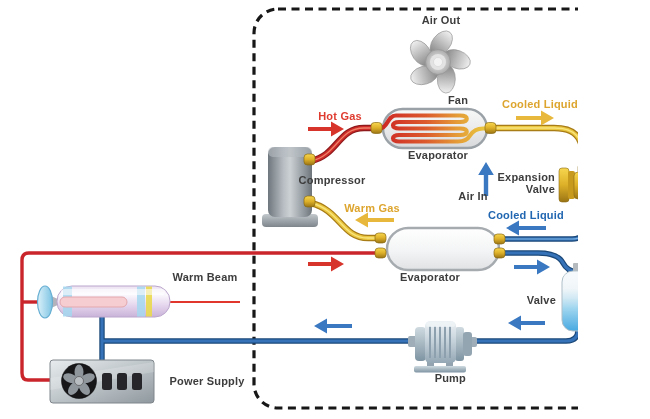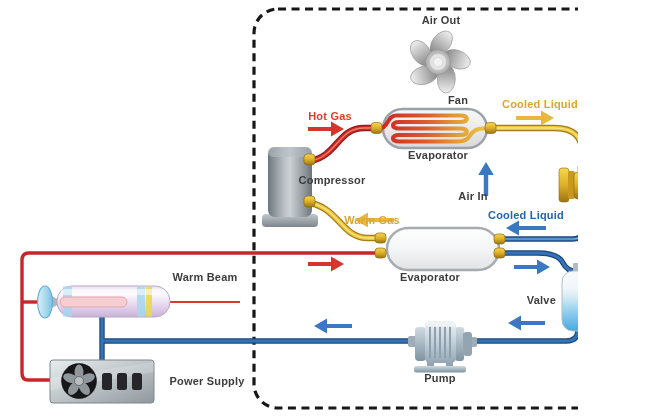--- a/index.html
+++ b/index.html
@@ -272,26 +272,30 @@
     <path d="M308,262 h23 v-5.5 l13,7.5 l-13,7.5 v-5.5 h-23 z" fill="#d7352c"></path>
     <path d="M514,265 h23 v-5.5 l13,7.5 l-13,7.5 v-5.5 h-23 z" fill="#3a78c2"></path>
     <path d="M352,324 h-25 v-5.5 L314,326 l13,7.5 v-5.5 h25 z" fill="#3a78c2"></path>
     <path d="M545,321 h-24 v-5.5 L508,323 l13,7.5 v-5.5 h24 z" fill="#3a78c2"></path>
     <path d="M483.8,196 V175 H478.2 L486,162 L493.8,175 H488.2 V196 Z" fill="#3a78c2"></path>
   </g>
 </svg>
 
 <div class="lbl" style="left:401px;top:14px;width:80px;">Air Out</div>
 <div class="lbl" style="left:428px;top:94px;width:60px;">Fan</div>
-<div class="lbl red" style="left:298px;top:110px;width:64px;">Hot Gas</div>
+<div class="lbl red" style="left:308px;top:110px;width:64px;">Hot Gas</div>
 <div class="lbl" style="left:393px;top:149px;width:90px;">Evaporator</div>
 <div class="lbl amber" style="left:498px;top:98px;width:84px;">Cooled Liquid</div>
 <div class="lbl" style="left:288px;top:174px;width:88px;">Compressor</div>
 <div class="lbl" style="left:450px;top:190px;width:46px;">Air In</div>
-<div class="lbl amber" style="left:338px;top:202px;width:68px;margin-top:12px;">Warm Gas</div>
+<div class="lbl right" style="left:491px;top:171px;width:64px;">
+  <span>Expansion</span><br>
+  <span>Valve</span>
+</div>
+<div class="lbl amber" style="left:338px;top:202px;width:68px;">Warm Gas</div>
 <div class="lbl blue" style="left:484px;top:209px;width:84px;">Cooled Liquid</div>
 <div class="lbl" style="left:386px;top:271px;width:88px;">Evaporator</div>
 <div class="lbl right" style="left:516px;top:294px;width:40px;">Valve</div>
 <div class="lbl" style="left:170px;top:271px;width:70px;">Warm Beam</div>
-<div class="lbl" style="left:414px;top:372px;width:52px;">Pump</div>
+<div class="lbl" style="left:414px;top:372px;width:52px;text-align:right;">Pump</div>
 <div class="lbl left" style="left:162px;top:375px;width:90px;">Power Supply</div>
 
 </div>
 
 </body></html>

